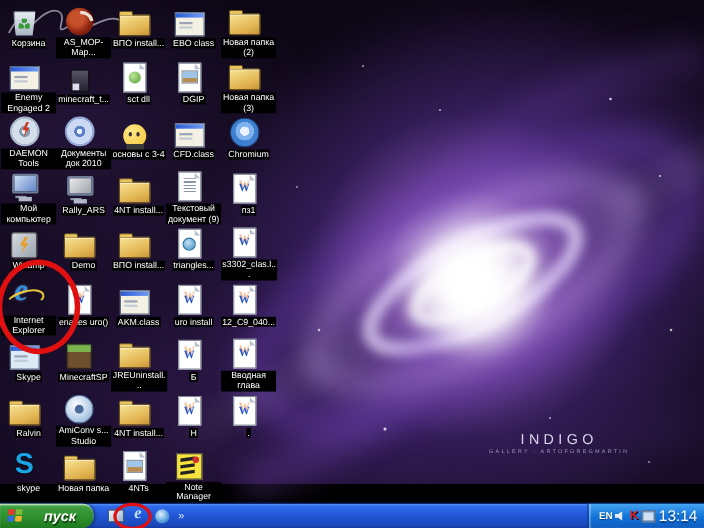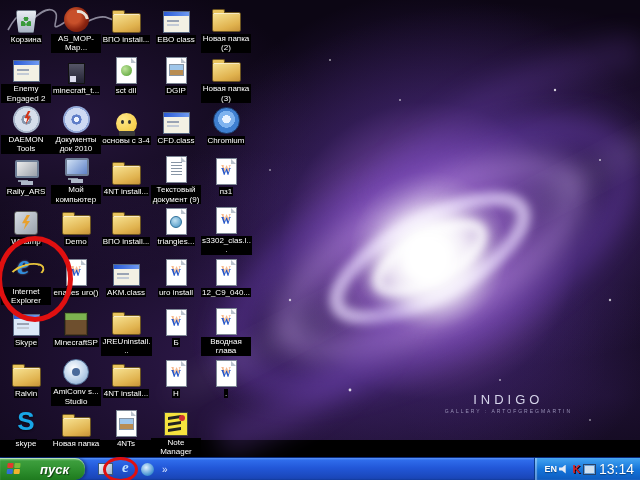--- a/index.html
+++ b/index.html
@@ -15,21 +15,21 @@
       radial-gradient(ellipse 300px 160px at 95% 90%, rgba(60,35,100,.35), rgba(0,0,0,0) 70%),
       linear-gradient(#0c0614,#0c0614);}
   .wallpaper svg{position:absolute;left:0;top:0}
   .indigo{position:absolute;right:68px;bottom:26px;text-align:center;z-index:1}
   .indigo .t1{font-size:13px;letter-spacing:4px;color:#d6d4ea;font-family:"Liberation Sans",sans-serif}
   .indigo .t2{font-size:5px;letter-spacing:2px;color:#9a93b8;margin-top:1px}
   .sig{position:absolute;right:8px;bottom:8px;z-index:1;opacity:.8}
 
   
   .icons{position:absolute;left:1px;top:2px;width:252px;z-index:2;display:grid;grid-template-columns:repeat(5,50px);grid-auto-rows:50.5px}
-  .cell{display:flex;flex-direction:column;align-items:center;overflow:visible}
+  .cell{display:flex;flex-direction:column;align-items:flex-start;overflow:visible}
   .ico{height:31px;width:42px;display:flex;align-items:flex-end;justify-content:center;position:relative;padding-bottom:1px}
   .lbl{display:block;margin:1px auto 0;max-width:49px;background:#000;color:#fff;font-size:8px;line-height:1.18;text-align:center;padding:0 1px;word-wrap:break-word}
 
   
   .i-folder{width:27px;height:18px;background:linear-gradient(160deg,#f8e494,#e0b24e 70%,#c8943a);border:1px solid #6b5420;border-radius:2px;position:relative;box-shadow:inset 0 1px 0 rgba(255,255,255,.55)}
   .i-folder::before{content:"";position:absolute;top:-4px;left:-1px;width:11px;height:3px;background:#e8c45e;border:1px solid #6b5420;border-bottom:none;border-radius:2px 2px 0 0}
   .i-doc{width:19px;height:25px;background:#fff;border:1px solid #7e8896;position:relative;display:flex;align-items:center;justify-content:center}
   .i-doc::before{content:"";position:absolute;top:0;right:0;border-style:solid;border-width:0 5px 5px 0;border-color:#b9c2cc transparent}
   .d-word::after{content:"W";font:bold 10px "Liberation Serif",serif;color:#2456c8;text-shadow:0 -3px 0 rgba(240,130,50,.55)}
   .d-text::after{content:"";width:11px;height:15px;background:repeating-linear-gradient(180deg,#8795a5 0 1px,transparent 1px 3px)}
@@ -236,29 +236,29 @@
       <span class="lbl">CFD.class</span>
     </div>
   <div class="cell">
       <div class="ico">
         <span class="i-chromium"></span>
       </div>
       <span class="lbl">Chromium</span>
     </div>
   <div class="cell">
       <div class="ico">
+        <span class="i-computer"></span>
+      </div>
+      <span class="lbl">Мой компьютер</span>
+    </div>
+  <div class="cell">
+      <div class="ico">
         <span class="i-computer c-gray"></span>
       </div>
       <span class="lbl">Rally_ARS</span>
-    </div>
-  <div class="cell">
-      <div class="ico">
-        <span class="i-computer"></span>
-      </div>
-      <span class="lbl">Мой компьютер</span>
     </div>
   <div class="cell">
       <div class="ico">
         <span class="i-folder"></span>
       </div>
       <span class="lbl">4NT install...</span>
     </div>
   <div class="cell">
       <div class="ico">
         <span class="i-doc d-text"></span>

